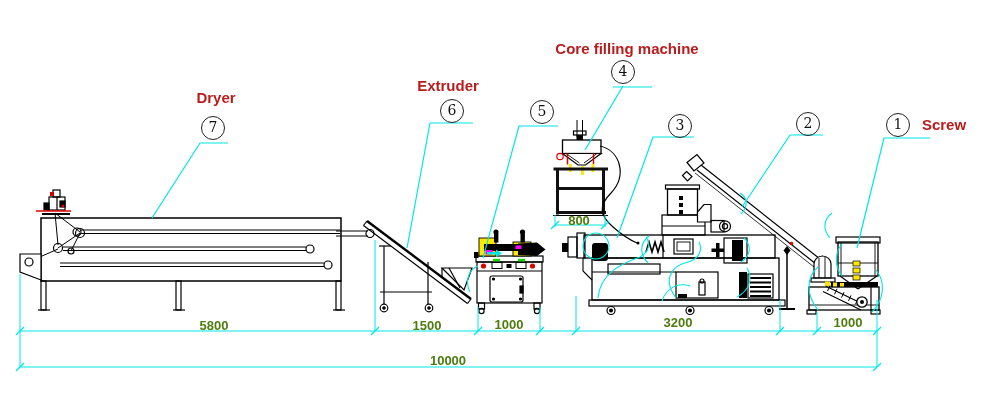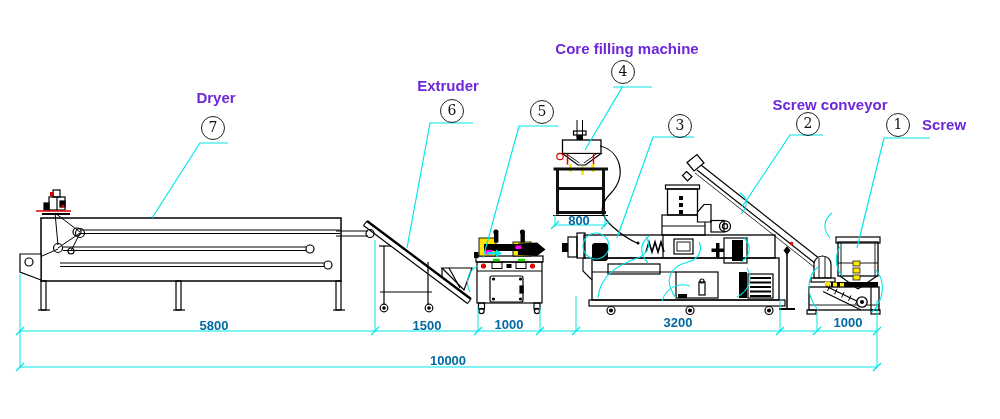--- a/index.html
+++ b/index.html
@@ -1,25 +1,25 @@
 <!DOCTYPE html>
 <html><head>
 <meta charset="utf-8">
 <style>
   html,body{margin:0;padding:0;background:#fff;}
   #stage{position:relative;width:1000px;height:419px;background:#fff;overflow:hidden;
          font-family:"Liberation Sans",sans-serif;}
   #stage svg{position:absolute;left:0;top:0;}
-  .mlabel{position:absolute;transform:translate(-50%,-50%);color:#6d28d9;
+  .mlabel{position:absolute;transform:translate(-50%,-50%);color:#b91c1c;
           font:700 15px/17px "Liberation Sans",sans-serif;white-space:pre-line;text-align:center;}
   .mlabel.left{transform:translate(0,-50%);text-align:left;}
   .numcircle{position:absolute;width:24px;height:24px;margin:-12px 0 0 -12px;border:1.4px solid #222;
              border-radius:50%;box-sizing:border-box;text-align:center;
              font:400 14px/21px "DejaVu Serif",serif;color:#111;background:transparent;}
-  .dim{position:absolute;transform:translate(-50%,-50%);color:#0369a1;
+  .dim{position:absolute;transform:translate(-50%,-50%);color:#4d7c0f;
        font:700 13px "Liberation Sans",sans-serif;letter-spacing:0;}
 </style>
 </head>
 <body>
 
 <div id="stage">
 
 <svg width="1000" height="419" viewBox="0 0 1000 419">
   <g fill="none" stroke="#000" stroke-width="1.2">
 
@@ -310,21 +310,20 @@
         <line x1="551" y1="229" x2="559" y2="221"></line>
             <line x1="601" y1="229" x2="609" y2="221"></line>
       </g>
     </g>
   </g>
 </svg>
 
 <div class="mlabel" style="left:216px;top:97px">Dryer</div>
 <div class="mlabel" style="left:448px;top:85px">Extruder</div>
 <div class="mlabel" style="left:627px;top:48px">Core filling machine</div>
-<div class="mlabel" style="left:830px;top:104px">Screw conveyor</div>
 <div class="mlabel" style="left:944px;top:124px">Screw</div>
 
 <div class="numcircle" style="left:213px;top:128px">7</div>
 <div class="numcircle" style="left:452px;top:111px">6</div>
 <div class="numcircle" style="left:542px;top:112px">5</div>
 <div class="numcircle" style="left:623px;top:72px">4</div>
 <div class="numcircle" style="left:680px;top:126px">3</div>
 <div class="numcircle" style="left:808px;top:124px">2</div>
 <div class="numcircle" style="left:898px;top:125px">1</div>
 

